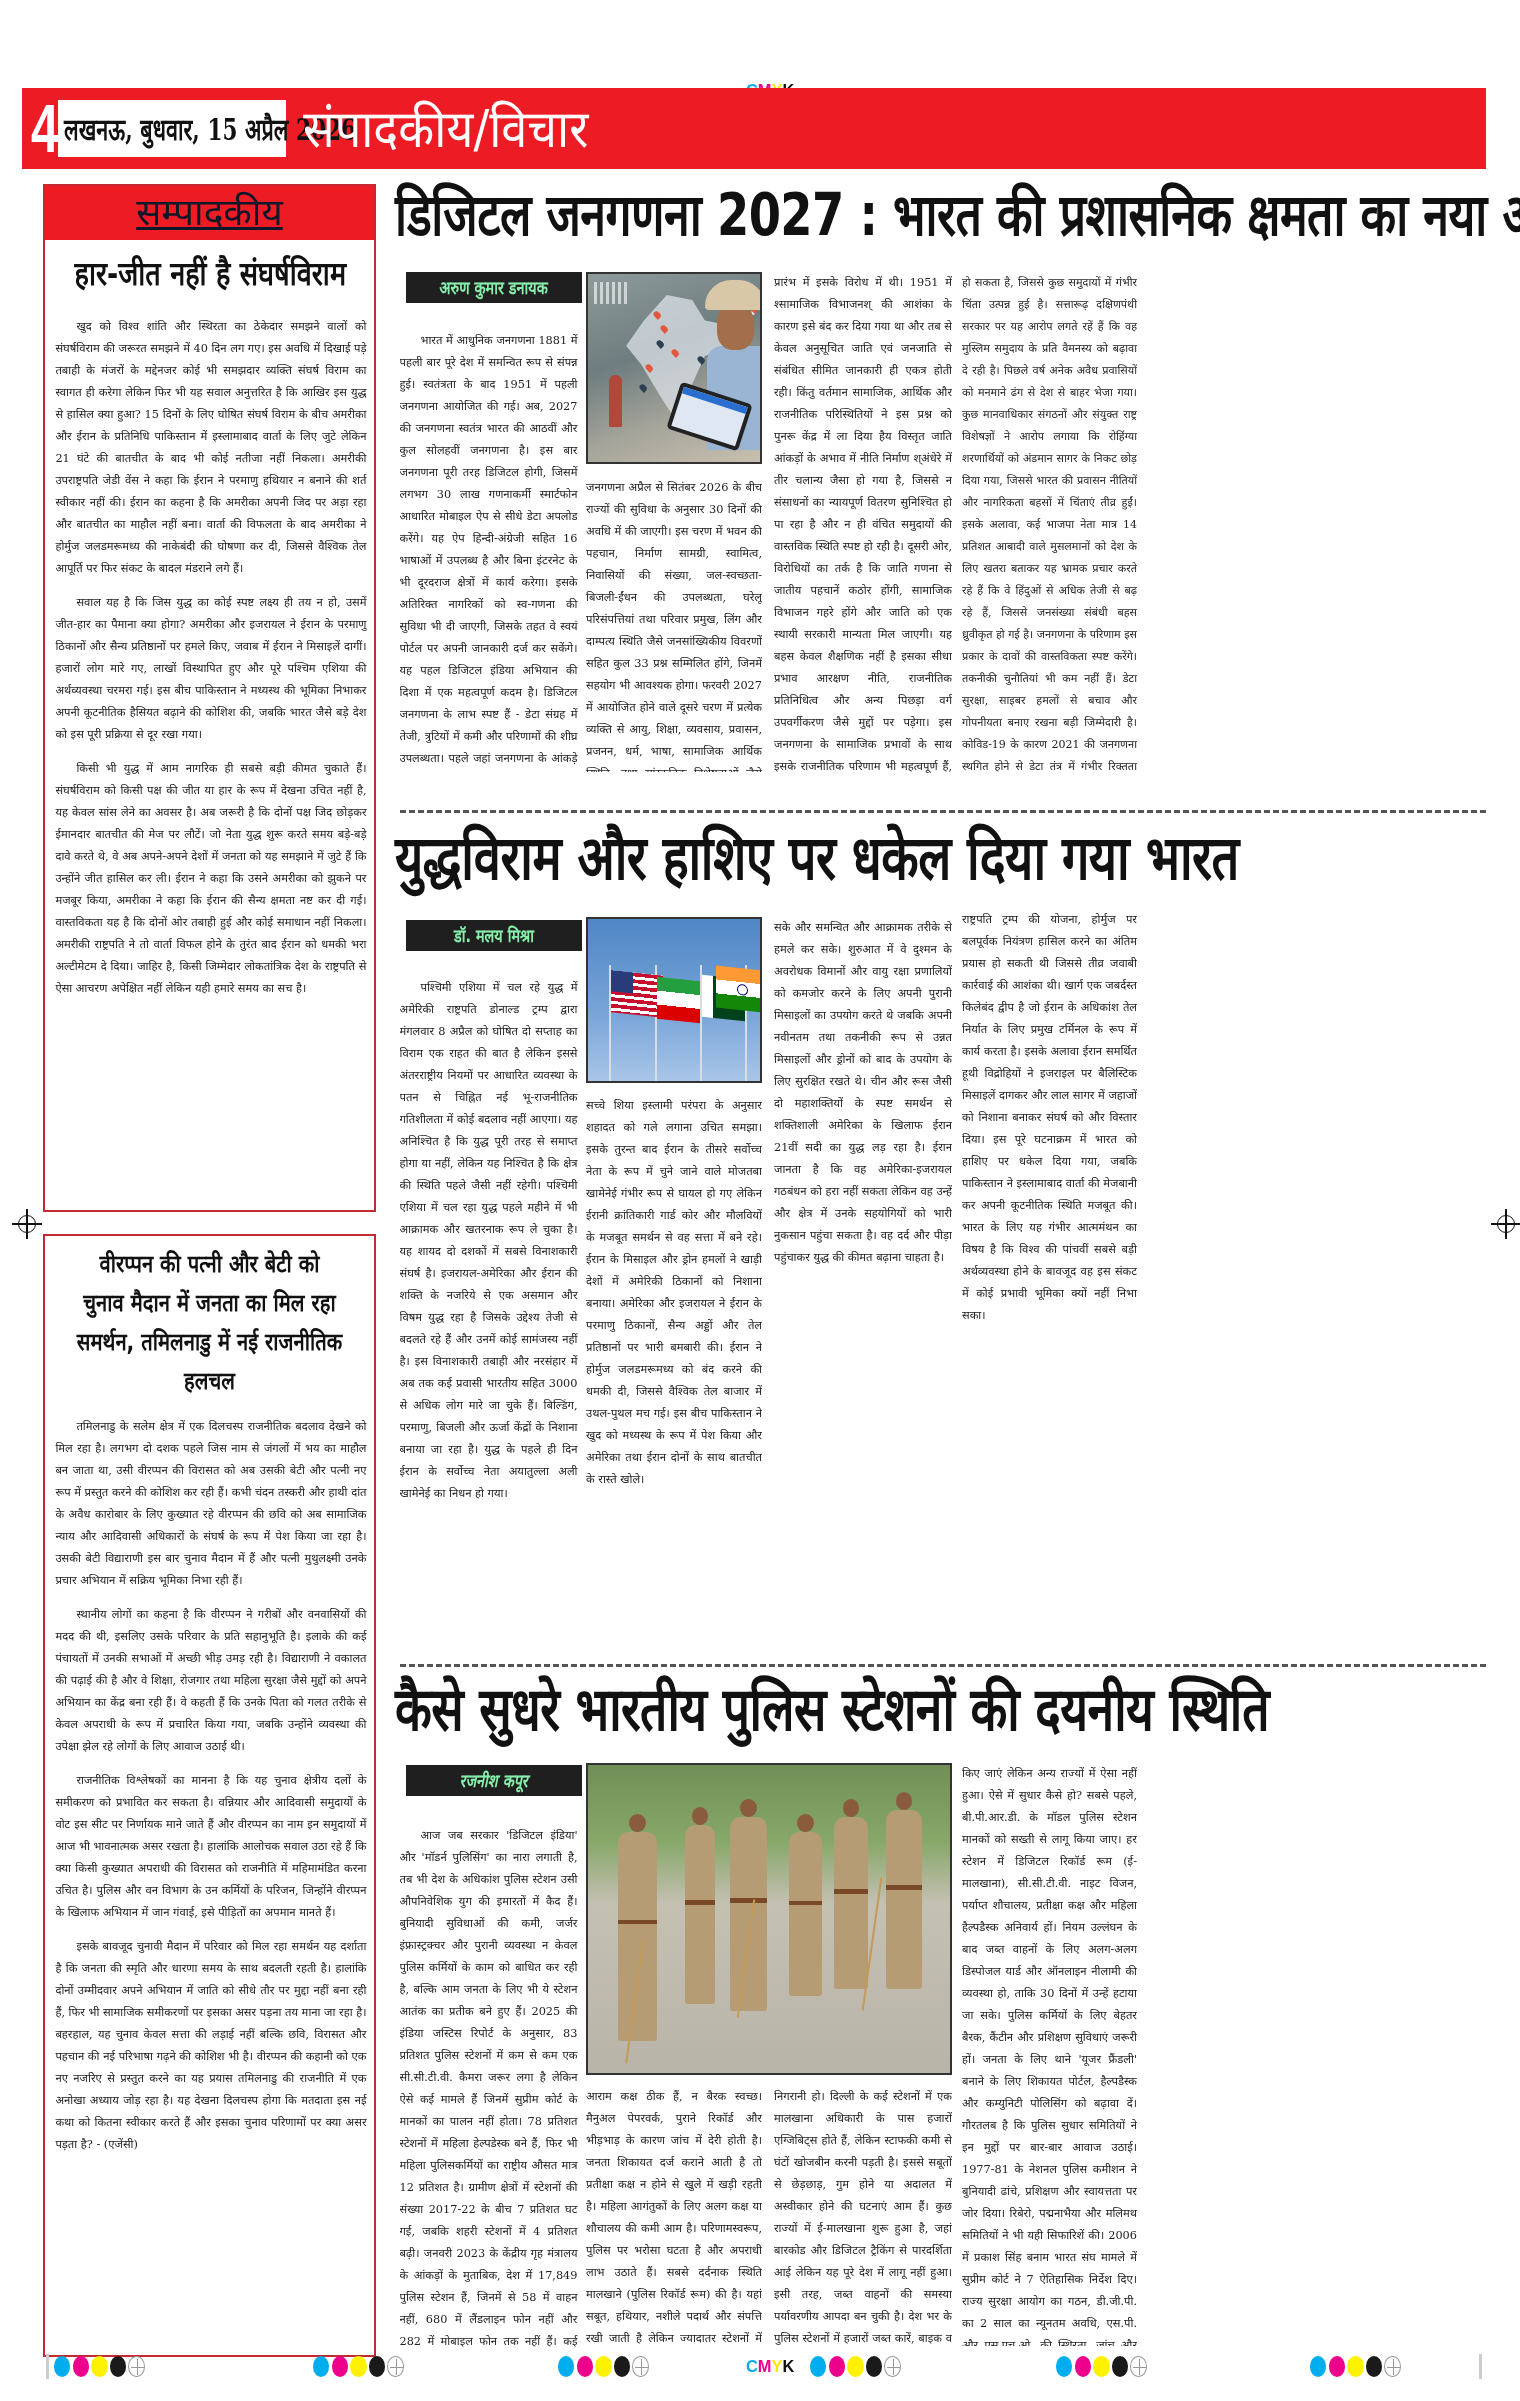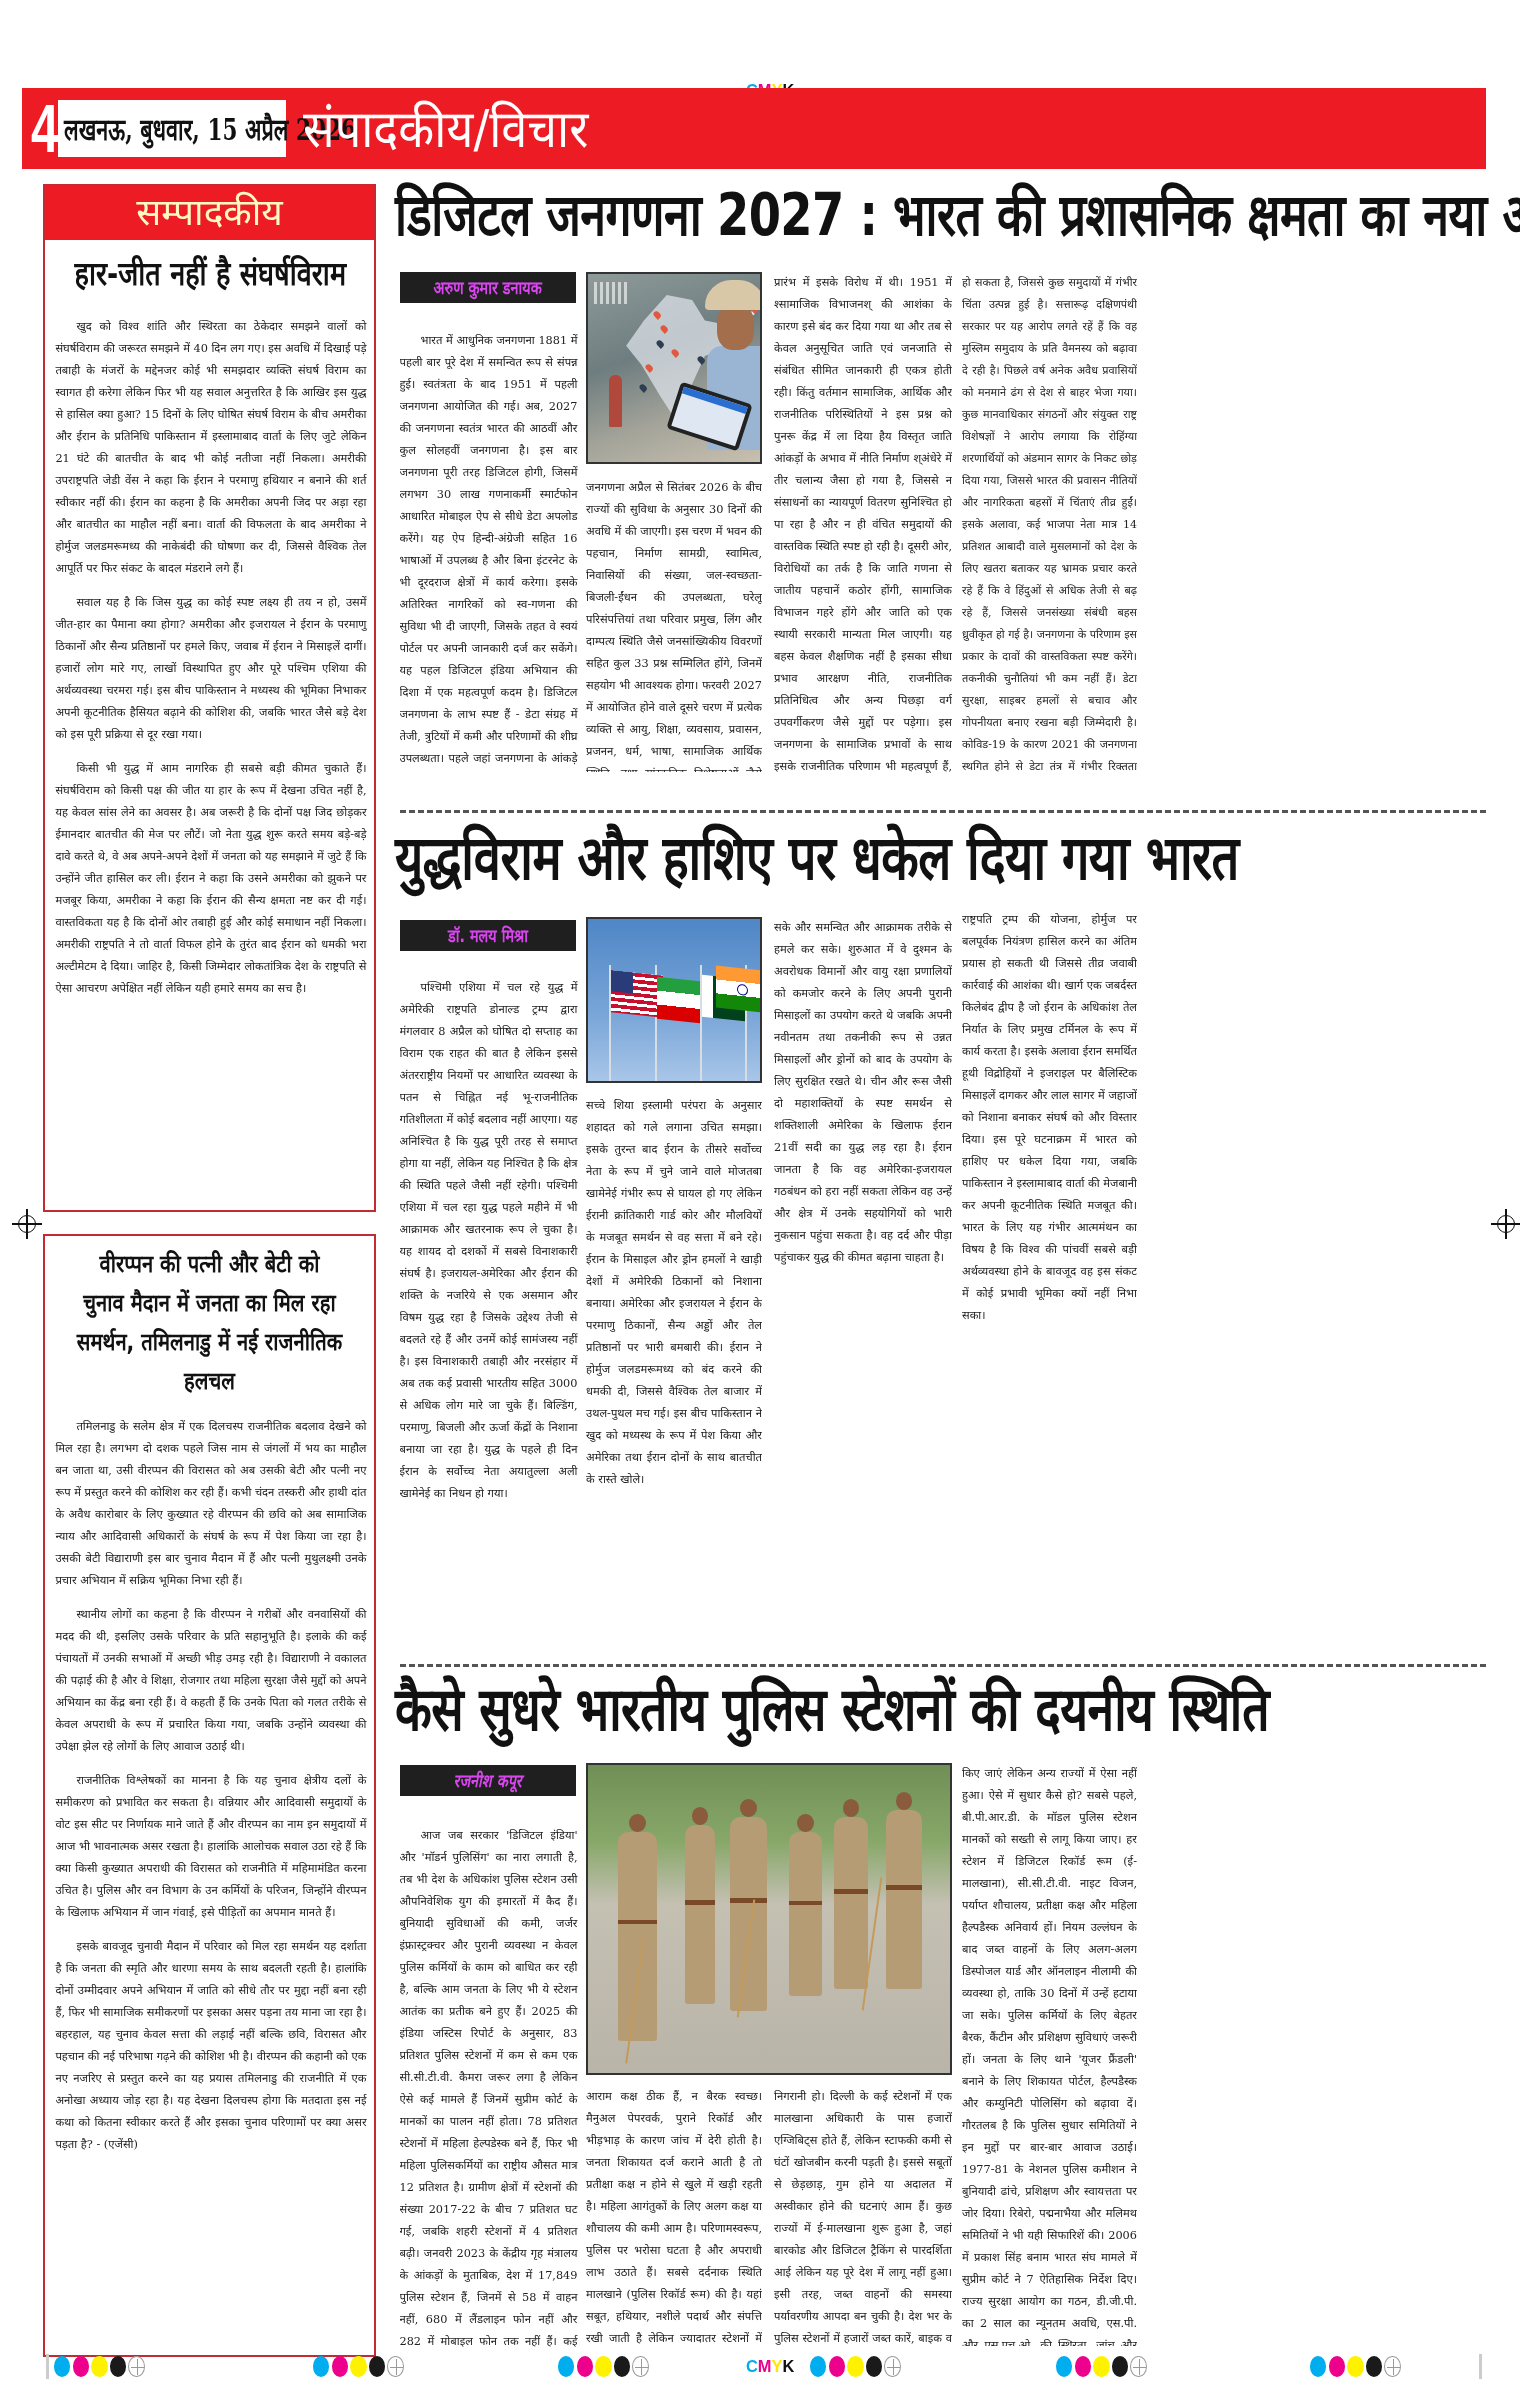--- a/index.html
+++ b/index.html
@@ -14,41 +14,41 @@
   .page-num { position: absolute; left: 9px; top: 4.5px; font: bold 69px/72px "Liberation Sans", sans-serif; color: #fff; transform: scaleX(0.72); transform-origin: left; }
   .date-box { position: absolute; left: 36px; top: 12px; width: 228px; height: 57px; background: #fff; display: flex; align-items: center; padding-left: 6px; }
   .date-box span { font: bold 30px "DejaVu Serif", serif; color: #111; transform: scaleX(0.72); transform-origin: left; white-space: nowrap; display: inline-block; }
   .section-title { position: absolute; left: 281px; top: 4.5px; font: 52px/72px "DejaVu Sans", sans-serif; color: #fff; white-space: nowrap; transform: scaleX(0.9); transform-origin: left; }
   .brand-box { position: absolute; left: 828px; top: 12px; width: 622px; height: 57px; background: #fff; display: flex; align-items: center; justify-content: flex-end; padding-right: 9px; gap: 7.5px; }
   .brand-sub { font: bold 21px "DejaVu Sans", sans-serif; color: #111; transform: scaleX(0.72); transform-origin: right; white-space: nowrap; }
   .brand-name { font: bold 46px/54px "DejaVu Sans", sans-serif; color: #111; white-space: nowrap; transform: scaleX(0.85); transform-origin: right; letter-spacing: -0.7px; }
 
   
   .edit-box { position: absolute; left: 43px; top: 184px; width: 333px; height: 1028px; border: 2.2px solid #c52a32; }
-  .edit-head { height: 54px; background: #ed1c24; color: #fef9c3; text-align: center; font: 37px/54px "DejaVu Sans", sans-serif; }
+  .edit-head { height: 54px; background: #ed1c24; color: #0f172a; text-align: center; font: 37px/54px "DejaVu Sans", sans-serif; text-decoration: underline; }
   .edit-title { text-align: center; font: bold 33px/52px "DejaVu Sans", sans-serif; color: #111; margin-top: 7.5px; transform: scaleX(0.82); white-space: nowrap; }
   .body-text { font: 11.3px/19px "DejaVu Sans", sans-serif; text-align: justify; color: #222; }
   .body-text.cond { font: 11.3px/22px "DejaVu Serif", serif; }
   .edit-body { padding: 4.5px 7.5px 0 10.4px; height: 940px; overflow: hidden; }
   .indent { text-indent: 21px; margin-top: 12px; }
 
   .reg-mark { position: absolute; width: 30px; height: 30px; }
   .reg-mark::before { content: ""; position: absolute; left: 14px; top: 0; width: 1.5px; height: 30px; background: #111; }
   .reg-mark::after { content: ""; position: absolute; left: 0; top: 14px; width: 30px; height: 1.5px; background: #111; }
   .reg-mark .ring { position: absolute; left: 6px; top: 6px; width: 18px; height: 18px; border: 1.5px solid #111; border-radius: 50%; }
 
   .news-box { position: absolute; left: 43px; top: 1234px; width: 333px; height: 1123px; border: 2.2px solid #c52a32; }
   .news-title { text-align: center; font: bold 24px/39px "DejaVu Sans", sans-serif; color: #111; margin-top: 9px; padding: 0 6px; transform: scaleX(0.84); }
   .news-body { padding: 3px 7.5px 0 10.4px; height: 1030px; overflow: hidden; }
 
   
   .article { position: absolute; left: 395px; width: 1091px; }
   .headline { font: bold 49px/72px "DejaVu Sans", sans-serif; color: #111; white-space: nowrap; transform: scaleX(0.78); transform-origin: left; letter-spacing: -0.7px; }
   .headline.big { font-size: 58px; transform: scaleX(0.8); }
-  .byline { position: absolute; left: 5px; width: 176px; height: 31px; background: #1f1f1f; color: #d946ef; text-align: center; font: bold 18px/31px "DejaVu Sans", sans-serif; }
+  .byline { position: absolute; left: 11px; width: 176px; height: 31px; background: #1f1f1f; color: #86efac; text-align: center; font: bold 18px/31px "DejaVu Sans", sans-serif; }
   .byline span { display: inline-block; transform: scaleX(0.8); }
   .col { position: absolute; overflow: hidden; }
   .photo { position: absolute; border: 2.2px solid #333; overflow: hidden; }
   .dashed-sep { position: absolute; left: 400px; width: 1086px; height: 0; border-top: 3.7px dashed #555; }
 
   
   .census-bg { position: absolute; inset: 0; background: linear-gradient(160deg, #8f9b9a 0%, #6e7d7f 40%, #a4a49a 70%, #c8c0b0 100%); }
   .map-shape { position: absolute; left: 28px; top: 21px; width: 127px; height: 127px; background: rgba(220,226,232,0.75); clip-path: polygon(40% 0,60% 4%,70% 20%,95% 25%,92% 40%,70% 48%,60% 70%,48% 100%,35% 80%,20% 55%,8% 40%,22% 20%); }
   .pin { position: absolute; width: 6px; height: 7.5px; border-radius: 50% 50% 50% 0; transform: rotate(-45deg); }
   .pin.r { background: #e2583e; } .pin.b { background: #2c3e50; }

